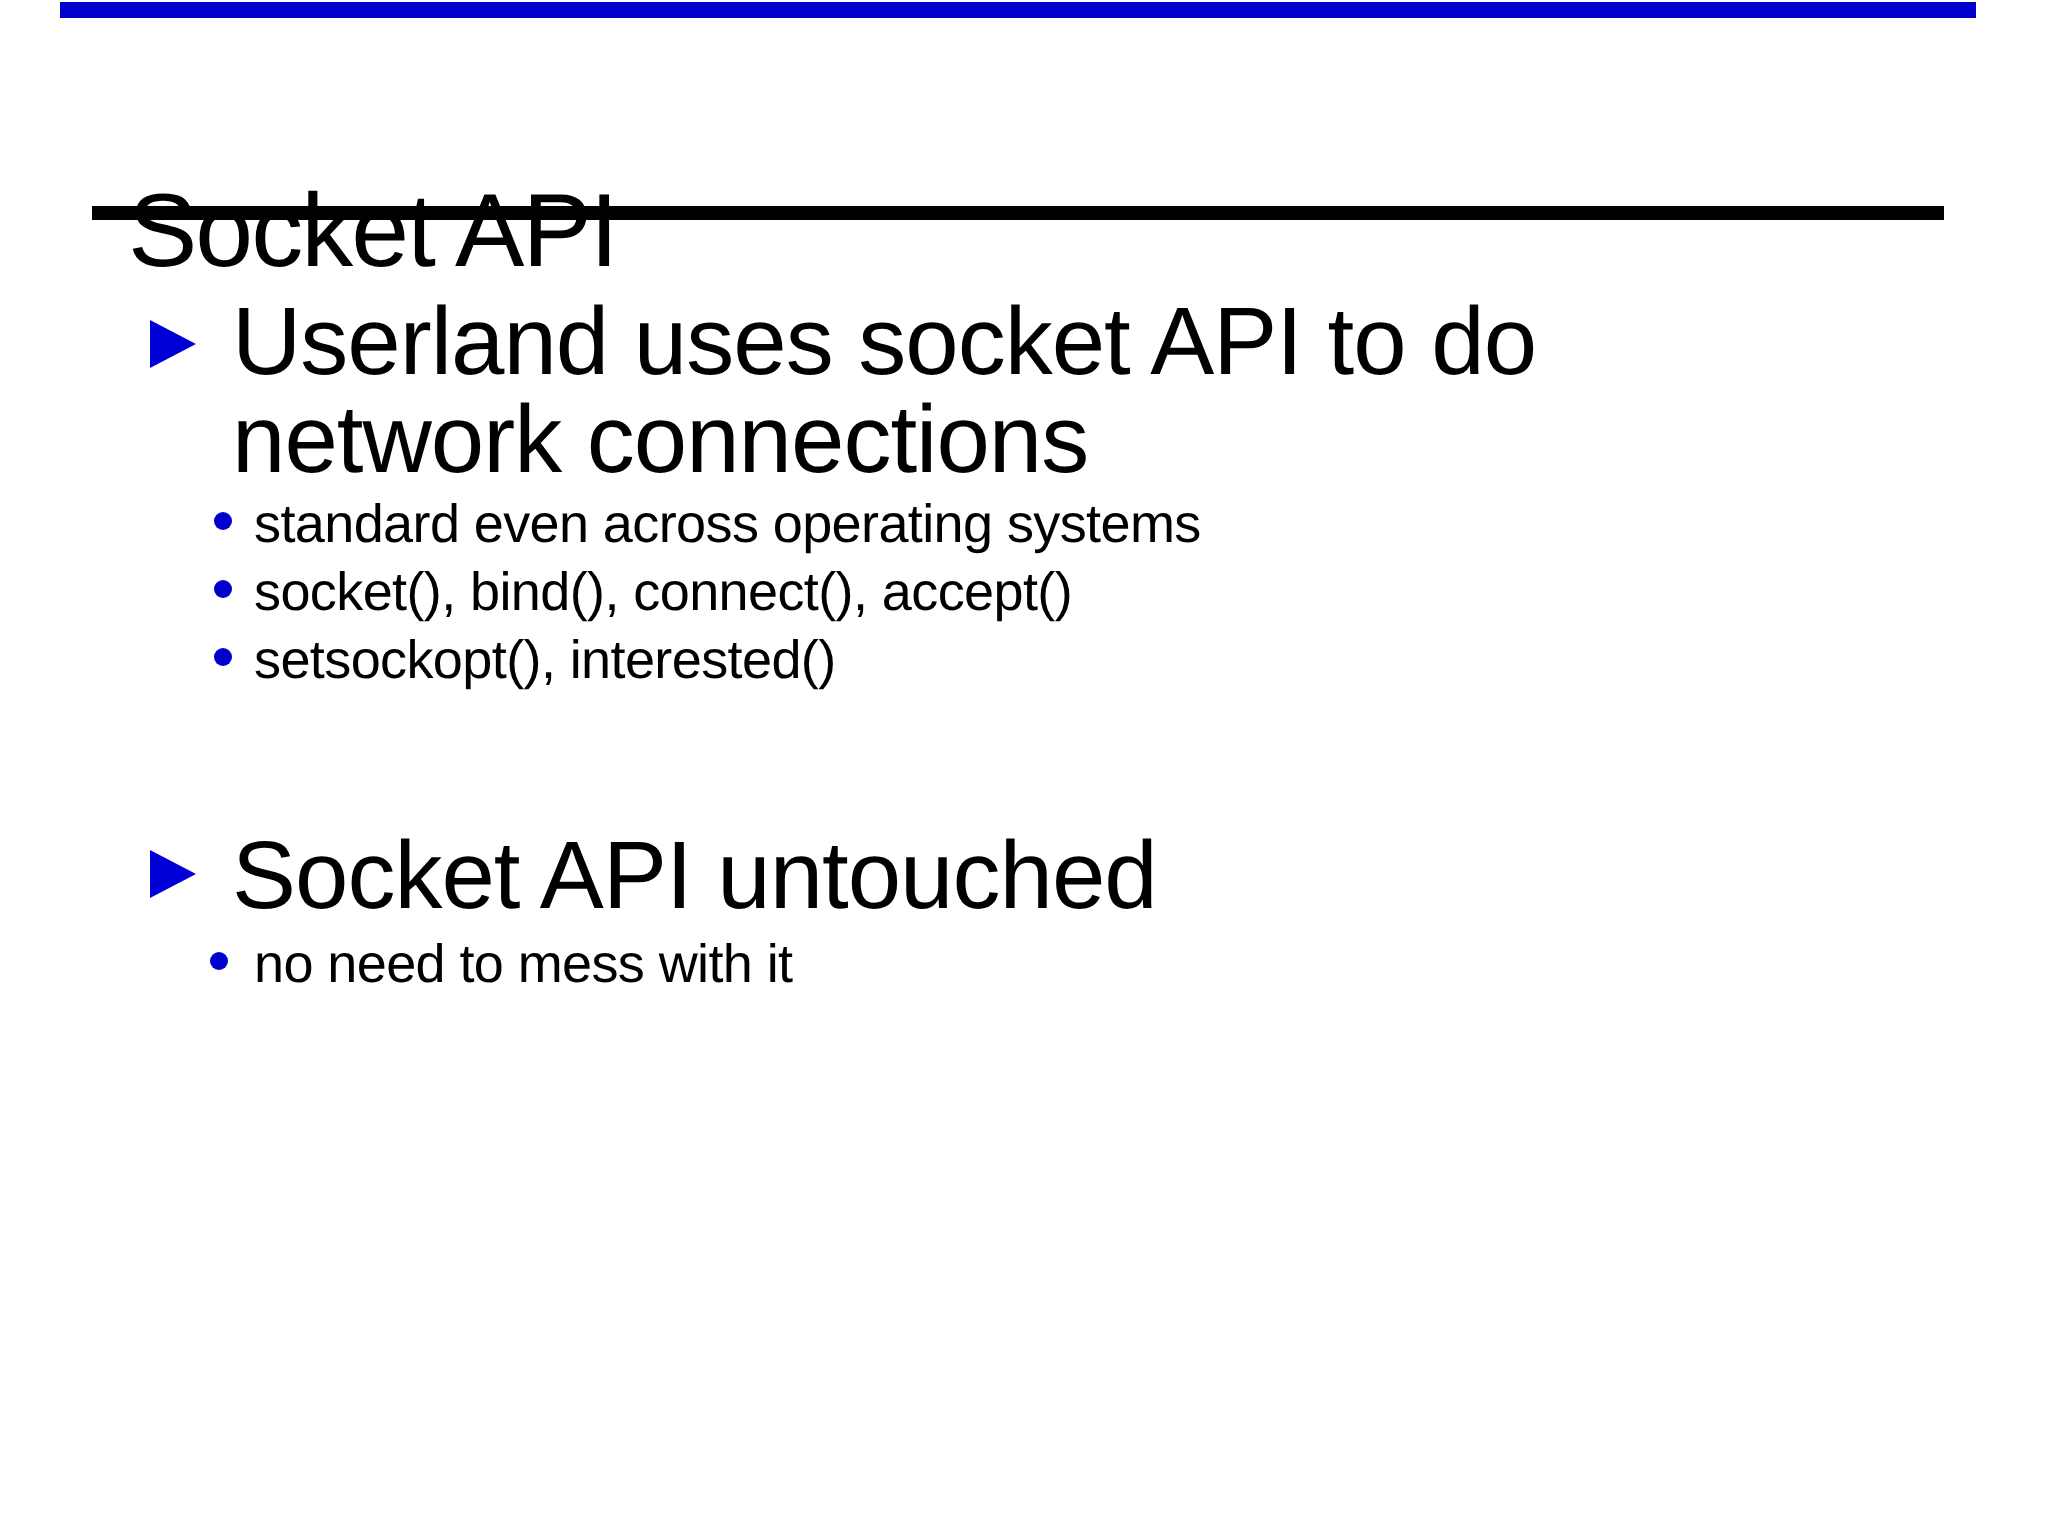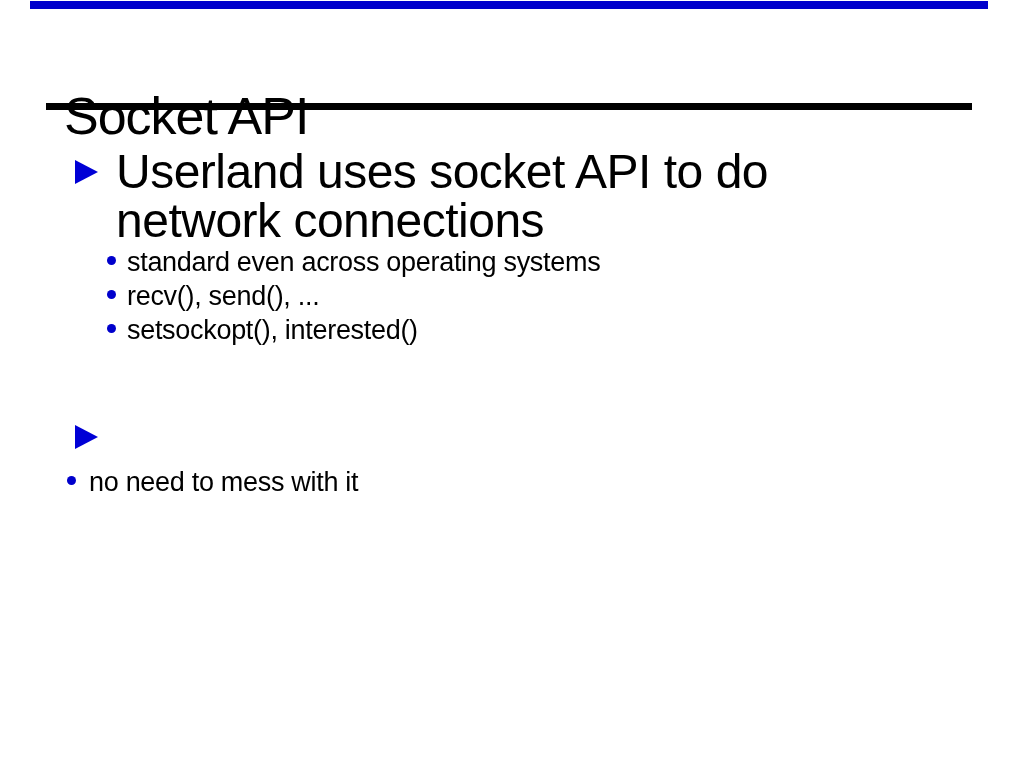--- a/index.html
+++ b/index.html
@@ -78,21 +78,21 @@
 
   .l2-row, .l3-row {
     display: flex;
     align-items: center;
     height: 34px;
     font-size: 27px;
     letter-spacing: -0.3px;
     white-space: nowrap;
   }
   .l2-row { padding-left: 107px; }
-  .l3-row { padding-left: 67px; }
+  .l3-row { padding-left: 105px; }
 
   .dot-icon {
     flex: 0 0 auto;
     width: 9px;
     height: 9px;
     border-radius: 50%;
     background: #0000cc;
     margin-right: 11px;
     margin-top: -3px;
   }
@@ -111,29 +111,30 @@
   <span class="tri-icon tri-1"></span>
   <div class="l1-heading sec1">Userland uses socket API to do network connections</div>
 
   <ul class="bullet-list sec1">
     <li class="l2-row">
       <span class="dot-icon"></span>
       <span>standard even across operating systems</span>
     </li>
     <li class="l2-row">
       <span class="dot-icon"></span>
-      <span>recv(), send(), ...</span>
+      <span>socket(), bind(), connect(), accept()</span>
     </li>
     <li class="l2-row">
       <span class="dot-icon"></span>
       <span>setsockopt(), interested()</span>
     </li>
   </ul>
 
   <span class="tri-icon tri-2"></span>
+  <div class="l1-heading sec2">Socket API untouched</div>
 
   <ul class="bullet-list sec2">
     <li class="l3-row">
       <span class="dot-icon"></span>
       <span>no need to mess with it</span>
     </li>
   </ul>
 
   <div class="edge-bar bottom"></div>
 </div>

